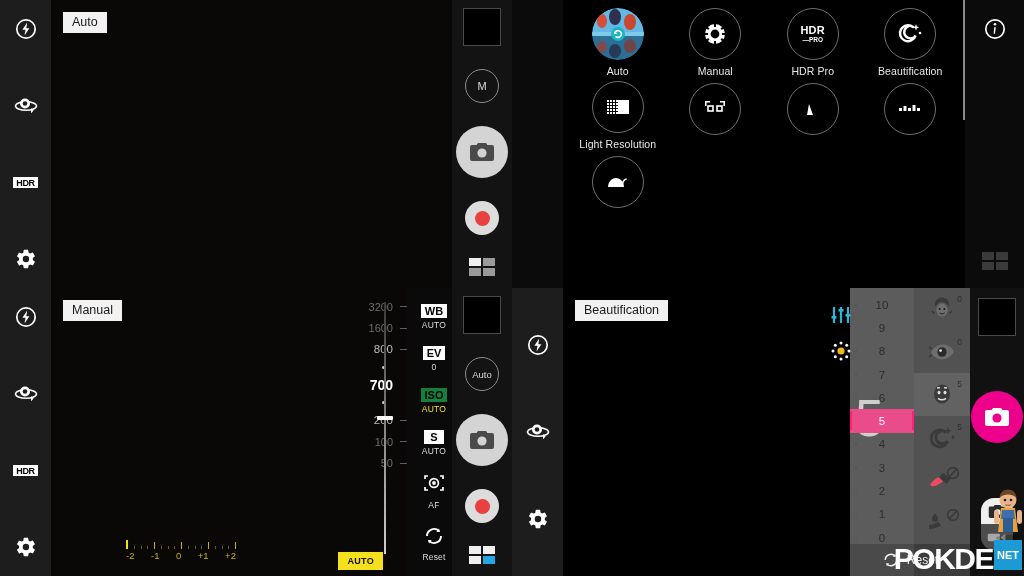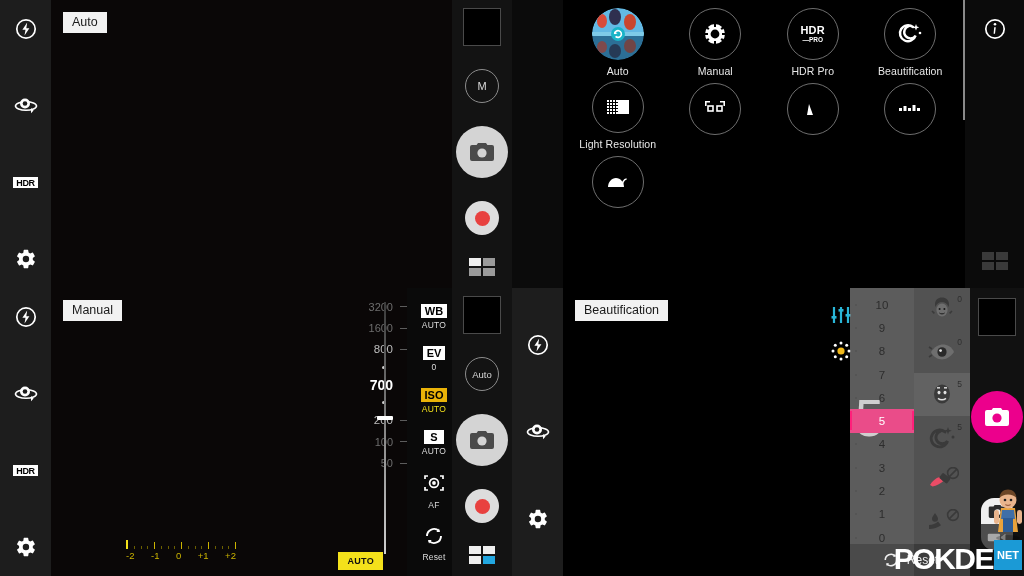--- a/index.html
+++ b/index.html
@@ -125,21 +125,21 @@
   .mcol {
     position:absolute; right:51px; top:0; width:54px; height:288px;
     background:#0a0a0a; display:flex; flex-direction:column;
     align-items:center; justify-content:space-around; padding:8px 0 6px;
   }
   .mitem { display:flex; flex-direction:column; align-items:center; cursor:pointer; }
   .mbadge {
     background:#fff; color:#000; font-size:11px; font-weight:bold;
     padding:0 4px; line-height:14px; min-width:20px; text-align:center;
   }
-  .mbadge.yel { background:#eab308; }
+  .mbadge.yel { background:#15803d; }
   .msub { font-size:8.5px; color:#dcdcdc; margin-top:2px; letter-spacing:.2px; }
   .msub.yel { color:#f4e11b; }
 
   
   .ev-strip {
     position:absolute; left:75px; bottom:8px; width:110px; height:28px;
     color:#cbb400; font-size:9.5px;
   }
   .ev-ticks { display:flex; justify-content:space-between; height:9px; align-items:flex-end; }
   .ev-ticks b { width:1px; height:3px; background:#6b5f00; display:block; }

